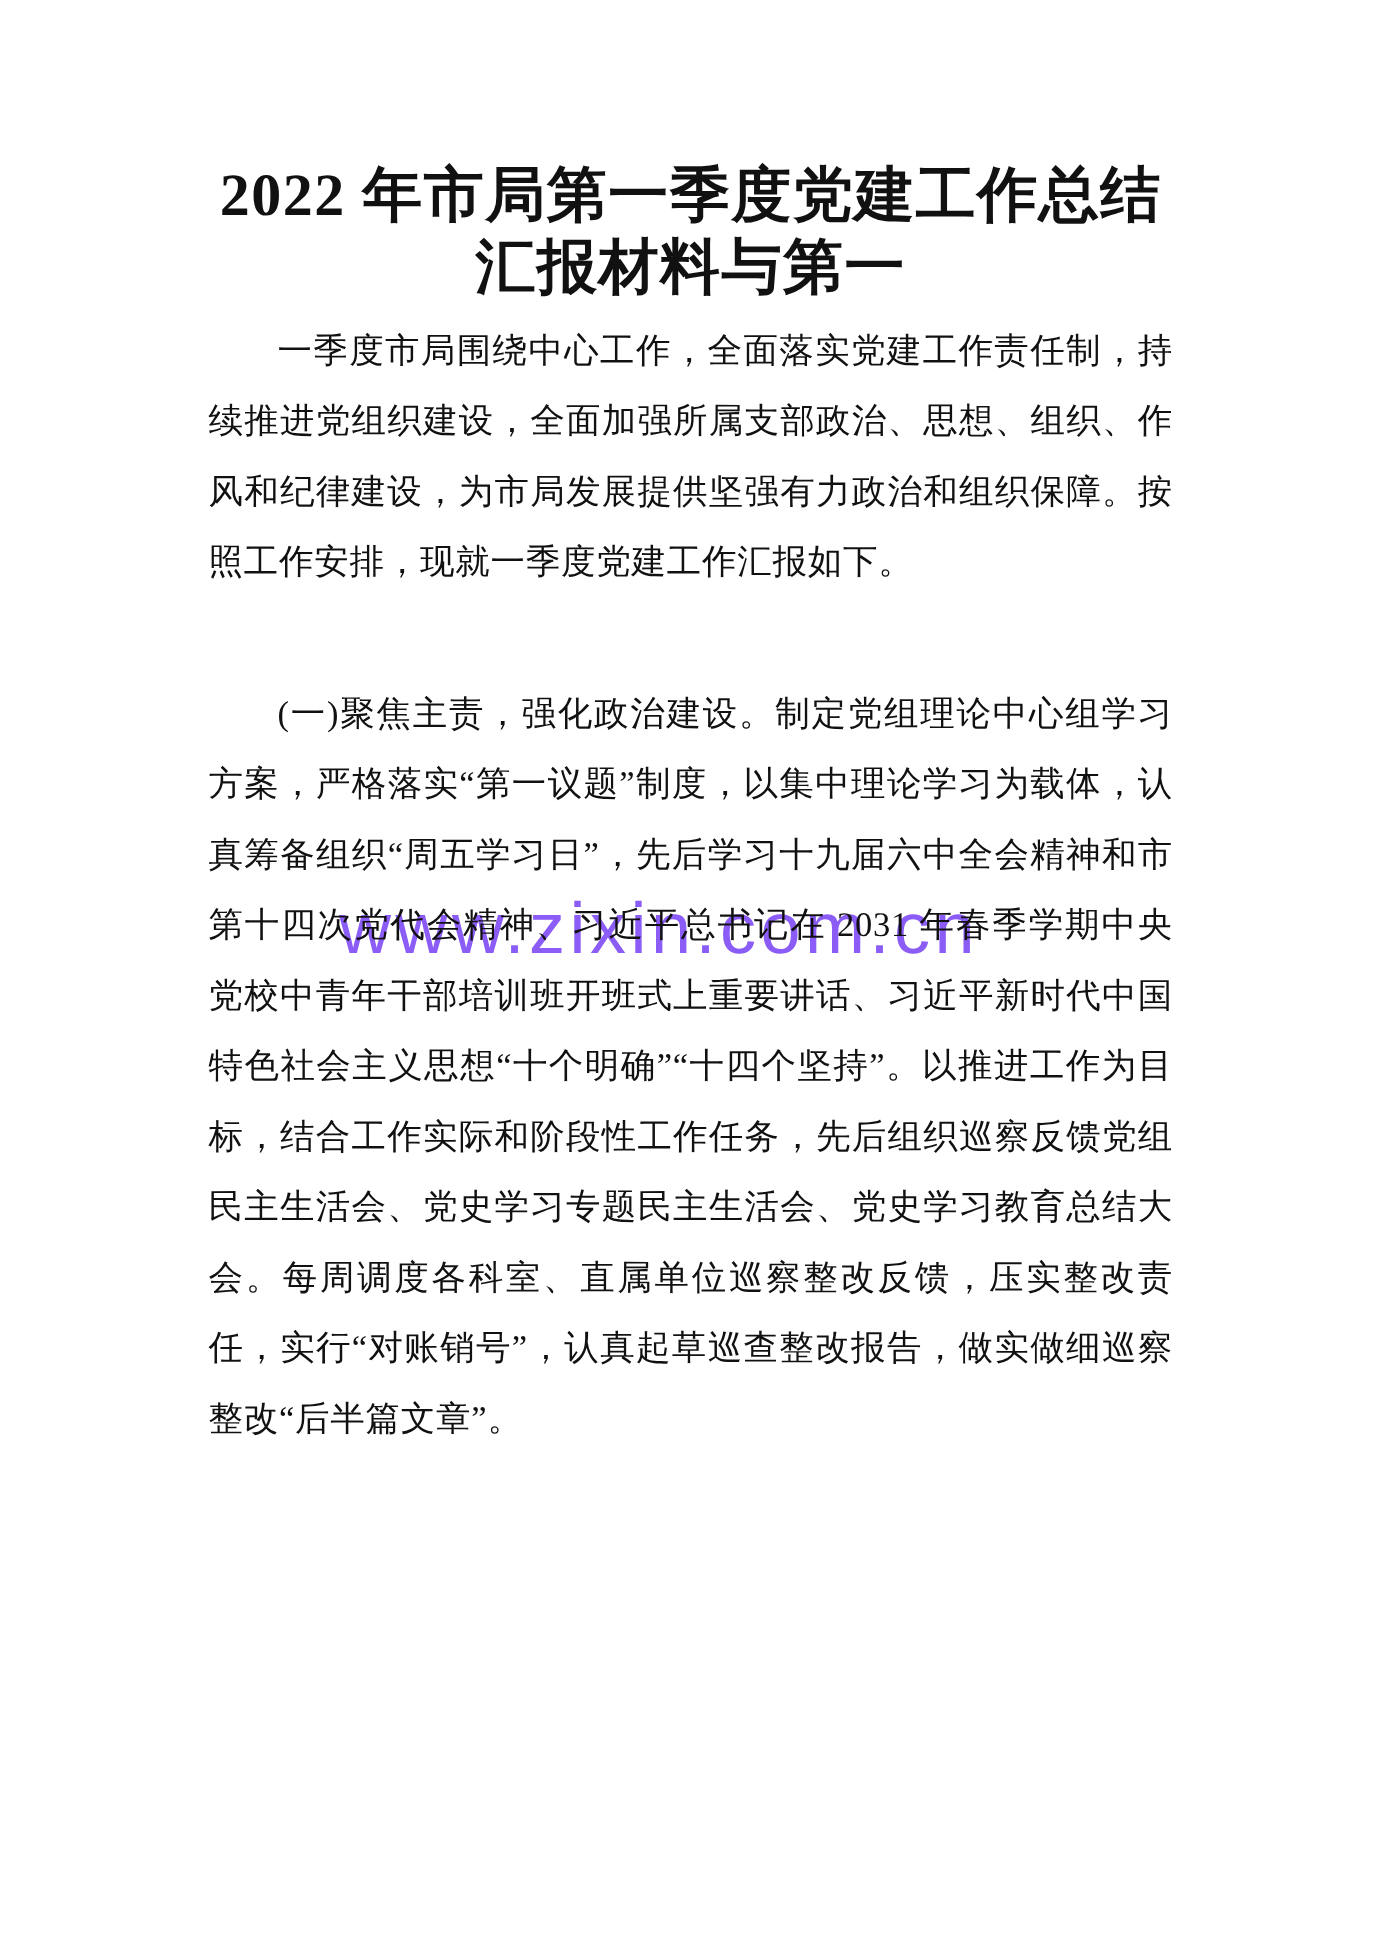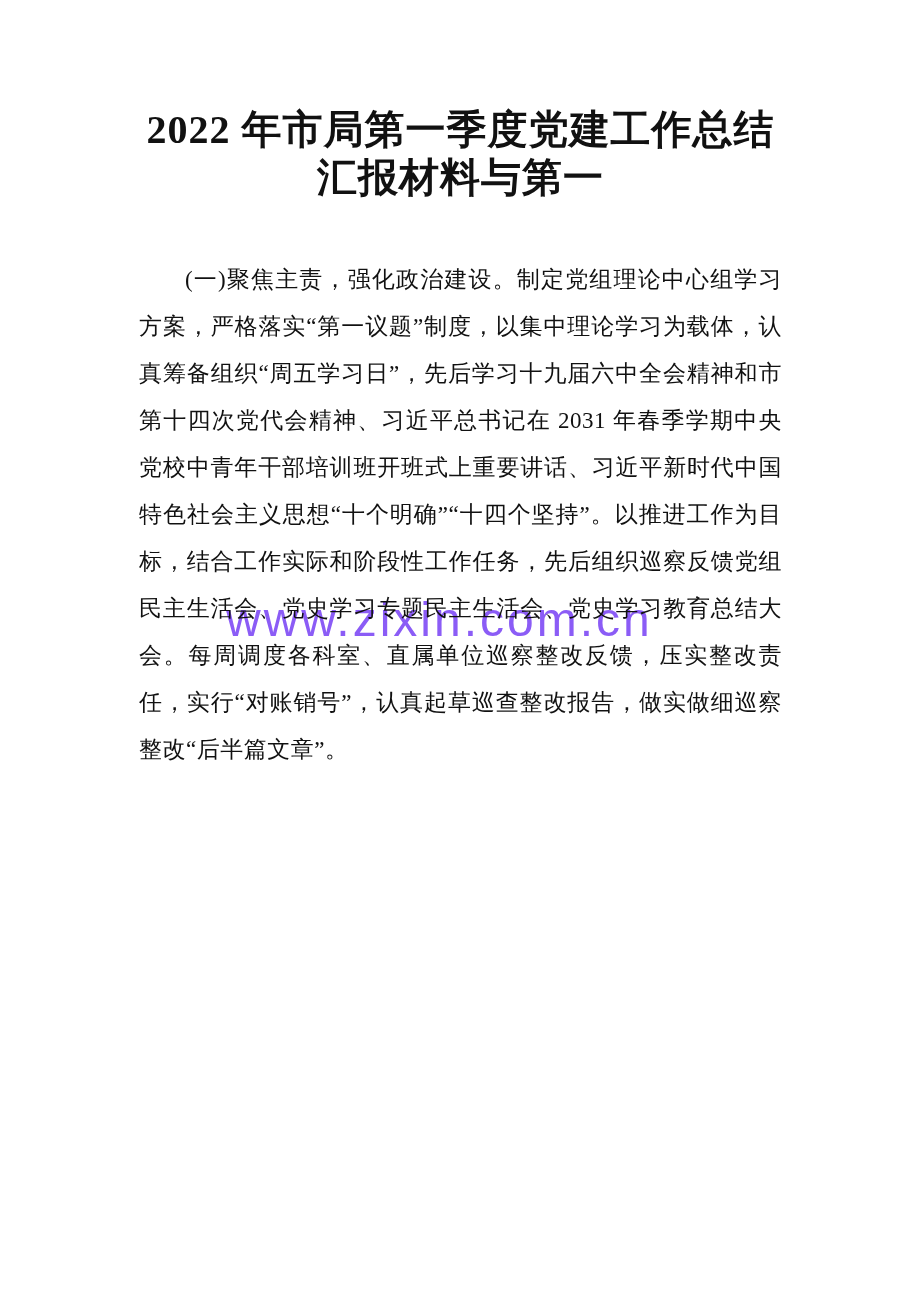--- a/index.html
+++ b/index.html
@@ -83,18 +83,19 @@
 
   <div class="watermark">www.zixin.com.cn</div>
 
   <div class="content">
 
     <div class="doc-title">
       <div>2022 年市局第一季度党建工作总结汇报材料与第一</div>
     </div>
 
 
+    <p class="para para-intro">一季度市局围绕中心工作，全面落实党建工作责任制，持续推进党组织建设，全面加强所属支部政治、思想、组织、作风和纪律建设，为市局发展提供坚强有力政治和组织保障。按照工作安排，现就一季度党建工作汇报如下。</p>
 
 
     <p class="para para-body">(一)聚焦主责，强化政治建设。制定党组理论中心组学习方案，严格落实“第一议题”制度，以集中理论学习为载体，认真筹备组织“周五学习日”，先后学习十九届六中全会精神和市第十四次党代会精神、习近平总书记在 2031 年春季学期中央党校中青年干部培训班开班式上重要讲话、习近平新时代中国特色社会主义思想“十个明确”“十四个坚持”。以推进工作为目标，结合工作实际和阶段性工作任务，先后组织巡察反馈党组民主生活会、党史学习专题民主生活会、党史学习教育总结大会。每周调度各科室、直属单位巡察整改反馈，压实整改责任，实行“对账销号”，认真起草巡查整改报告，做实做细巡察整改“后半篇文章”。</p>
 
   </div>
 </div>
 
 </body></html>

